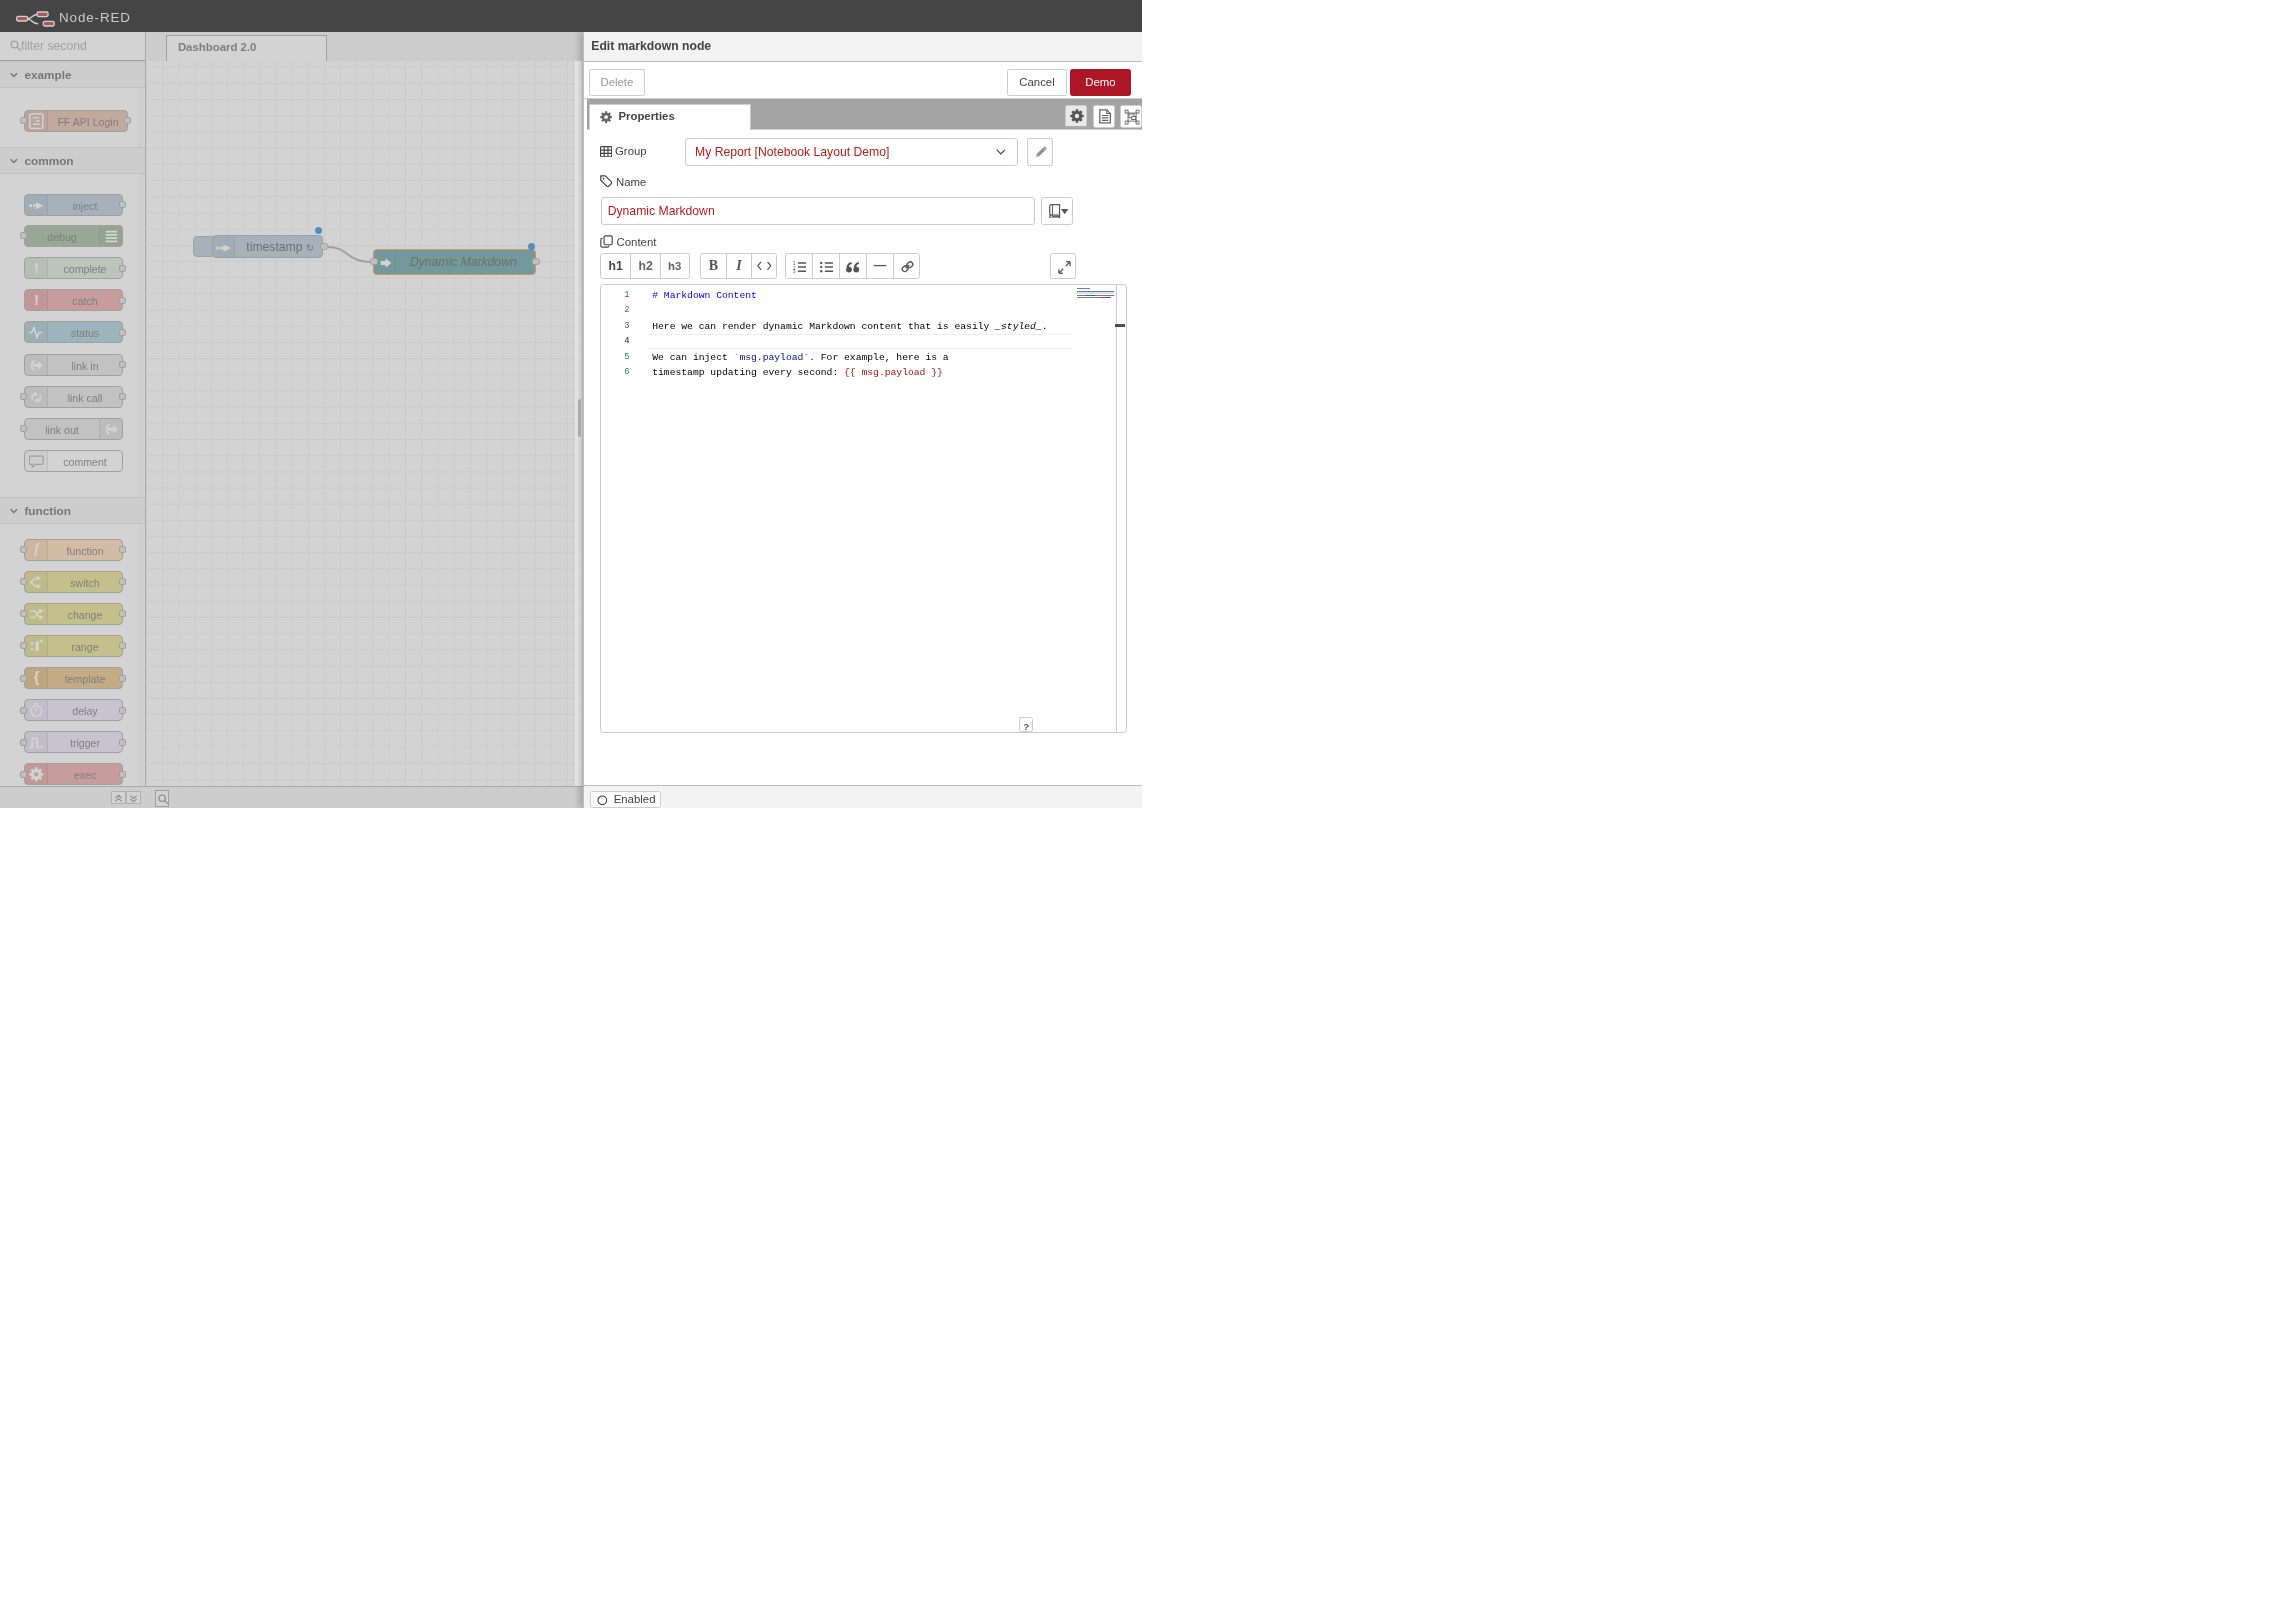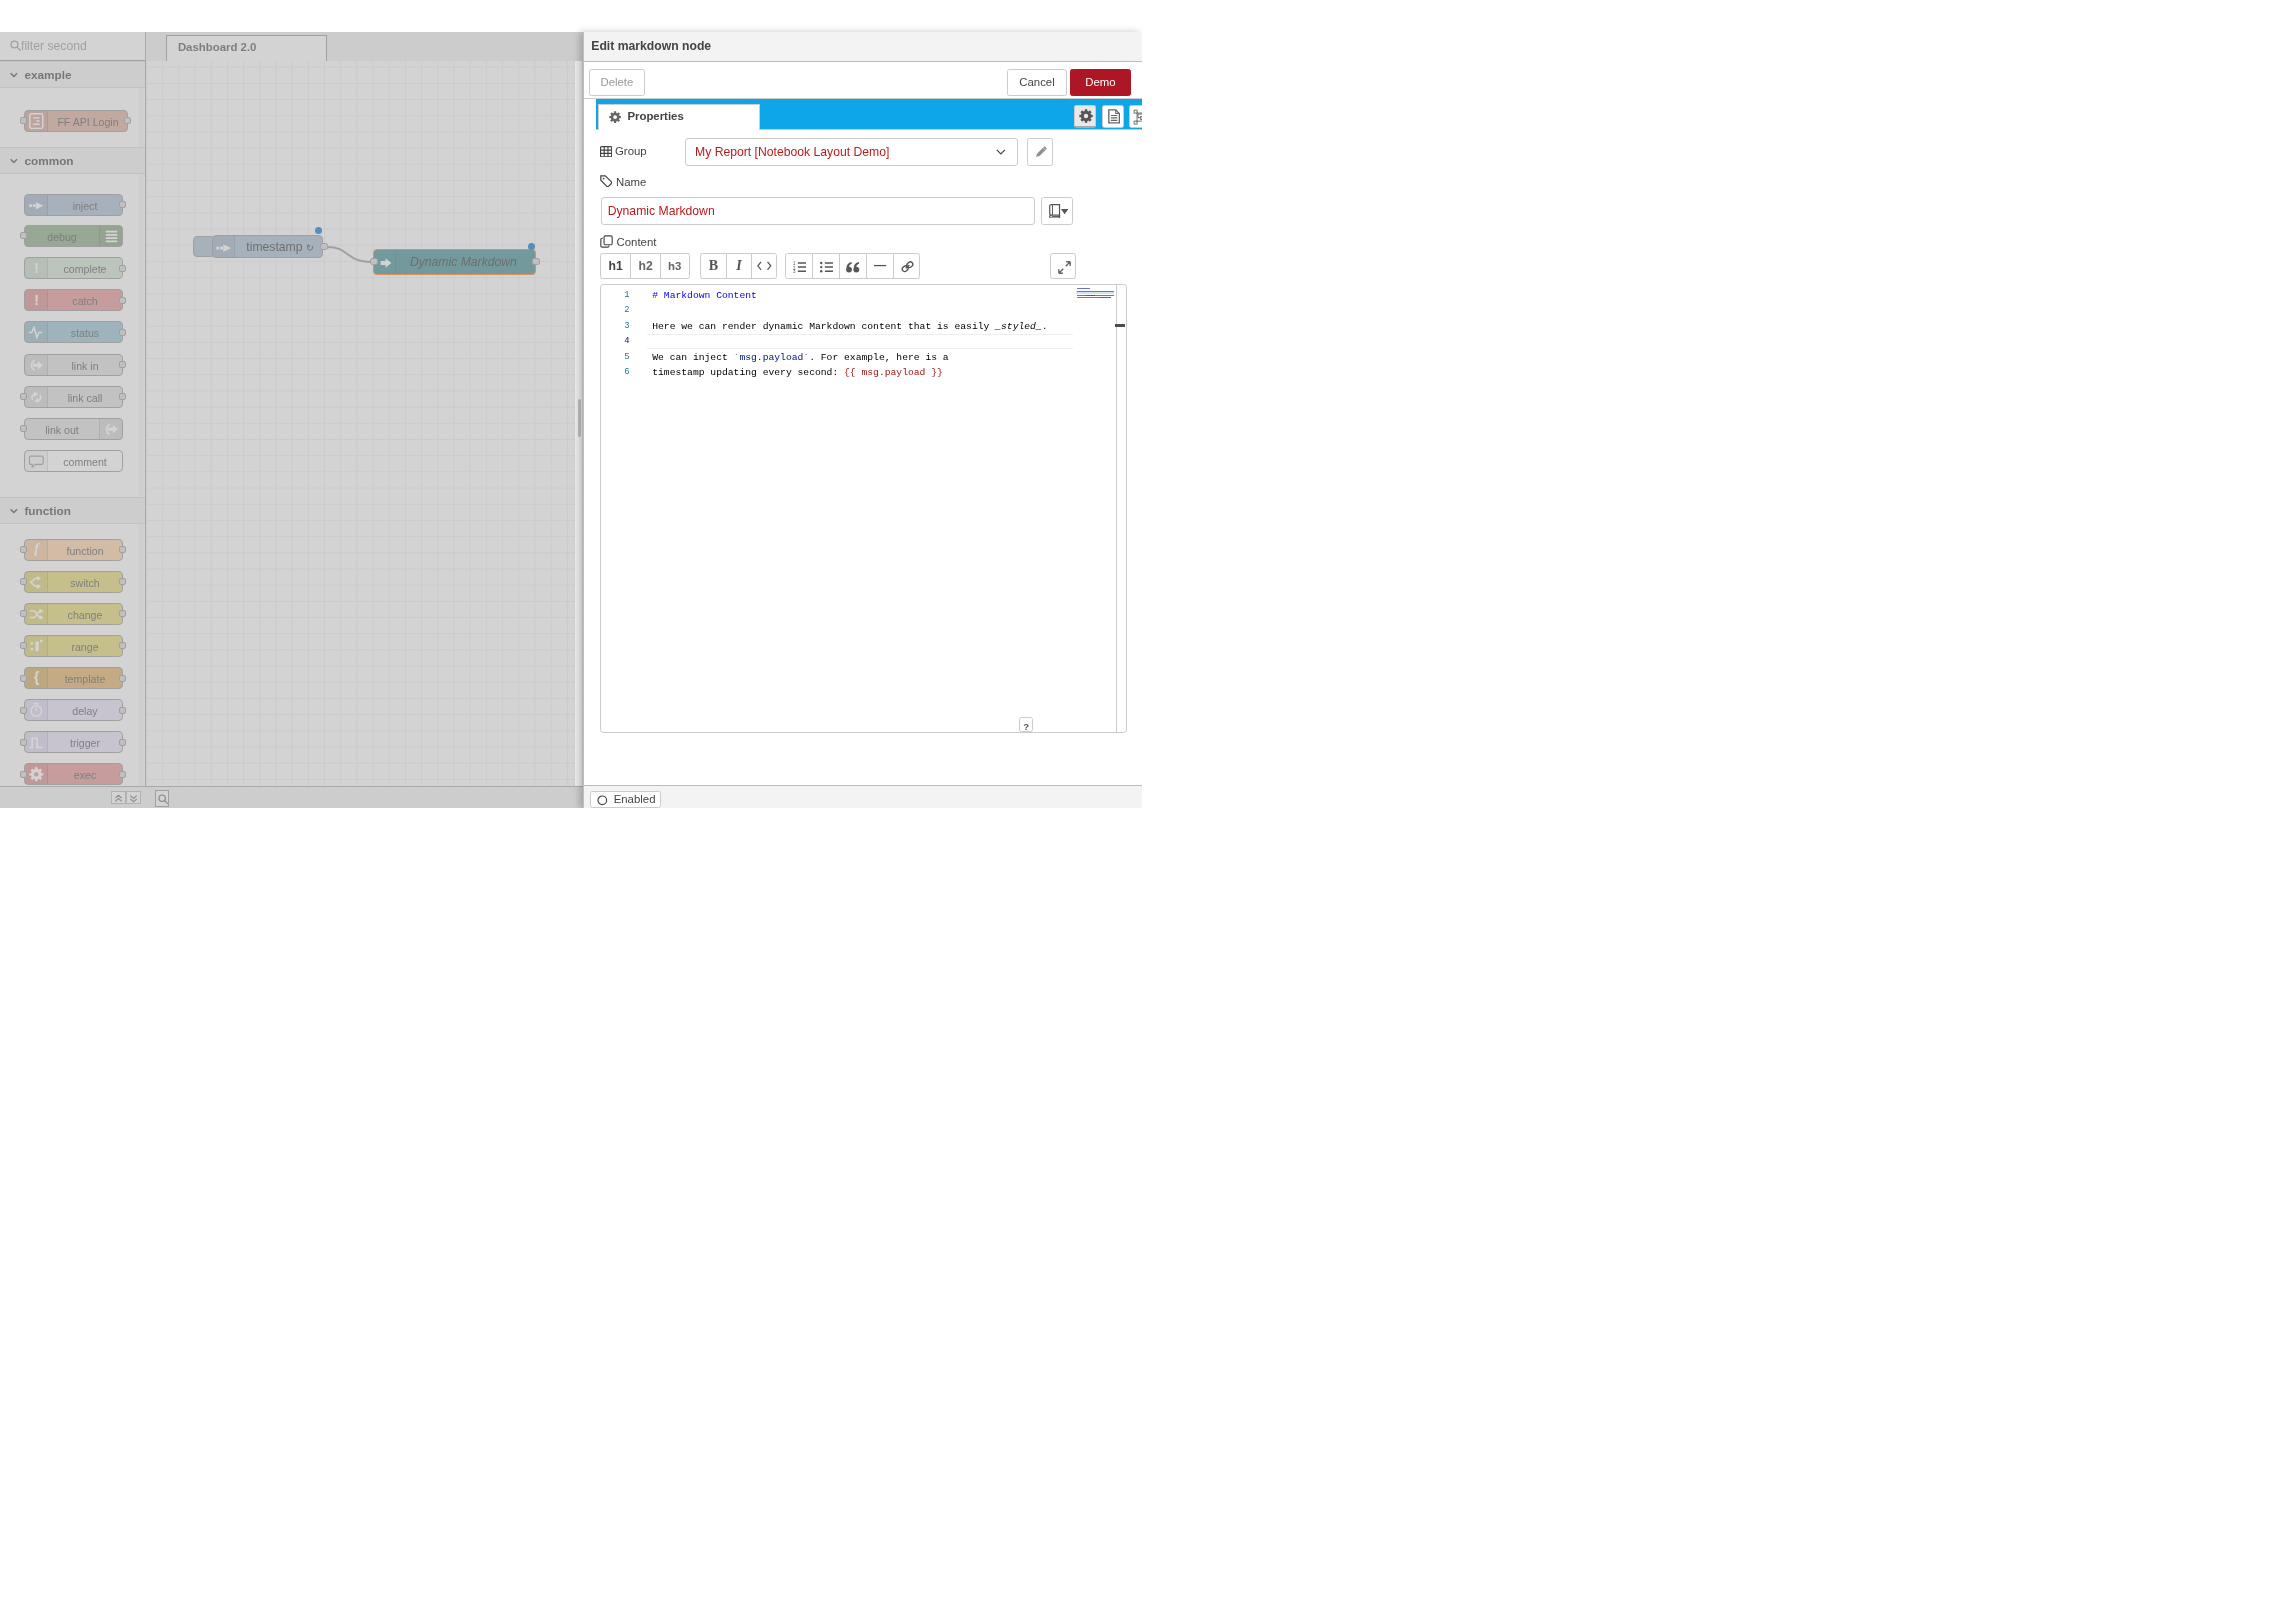--- a/index.html
+++ b/index.html
@@ -44,21 +44,21 @@
 
 
 #tray { position:absolute; left:583px; top:32px; width:559px; height:777px; background:#fff; z-index:10; box-shadow:-3.2px 0 7.3px rgba(0,0,0,0.22); border-left:0.8px solid #bfbfbf; }
 #tray-header { position:absolute; left:0; top:0; width:559px; height:30px; background:#f3f3f3; border-bottom:0.8px solid #bbb; }
 #tray-header .txt { position:absolute; left:7.3px; top:6.5px; font-size:12.2px; font-weight:bold; color:#444; }
 #tray-toolbar { position:absolute; left:0; top:30px; width:559px; height:37px; background:#fff; border-bottom:0.8px solid #ccc;padding-left:24px; }
 .btn { position:absolute; background:#fff; border:0.8px solid #ccc; border-radius:2.4px; font-size:11.4px; color:#444; text-align:center; }
 #btn-delete { left:4.9px; top:6.5px; width:56px; height:27px; line-height:25px; color:#999; }
 #btn-cancel { left:423px; top:6.5px; width:60px; height:27px; line-height:25px; }
 #btn-done { left:486px; top:6.5px; width:61px; height:27px; line-height:25px; background:#AD1625; border-color:#AD1625; color:#fff; }
-#tray-tabrow { position:absolute; left:12px; top:67px; width:559px; height:31px; background:#0ea5e9; border-bottom:0.8px solid #ccc; }
+#tray-tabrow { position:absolute; left:3px; top:67px; width:559px; height:31px; background:#a3a3a3; border-bottom:0.8px solid #ccc; }
 #proptab { position:absolute; left:2.4px; top:4.9px; width:162px; height:26.4px; background:#fff; border:0.8px solid #ccc; border-bottom:none; }
 #proptab .txt { position:absolute; left:28px; top:4.9px; font-size:11.4px; font-weight:bold; color:#444; }
 .traybtn { position:absolute; width:22.3px; height:23.6px; background:#fff; border:0.8px solid #ccc; border-radius:2.4px; }
 #tb-gear { left:478px; top:5.7px; background:#e9e9e9; border-bottom:2.4px solid #aaa; }
 #tb-doc { left:506px; top:5.7px; }
 #tb-grp { left:533px; top:5.7px; }
 
 
 #form { position:absolute; left:0; top:98px; width:559px; height:687px; background:#fff; }
 .flabel { position:absolute; font-size:11.4px; color:#444; }
@@ -347,20 +347,29 @@
     <svg style="position:absolute;left:1.6px;top:3.2px;" width="10.6" height="10.6" viewBox="0 0 14 14">
         <circle cx="5.5" cy="5.5" r="4.2" fill="none" stroke="#666" stroke-width="1.6"></circle>
         <line x1="8.8" y1="8.8" x2="13" y2="13" stroke="#666" stroke-width="1.6"></line>
       </svg>
   </div>
 
   <div id="shade"></div>
   <div style="position:absolute;left:575px;top:61px;width:7.3px;height:725px;background:#ececec;z-index:9;"></div>
     <div style="position:absolute;left:578px;top:399px;width:3.2px;height:38px;background:#bdbdbd;border-radius:1.6px;z-index:9;"></div>
 
+  <div id="header">
+    <svg class="abs" style="left:16.2px;top:5.7px;" width="41" height="23" viewBox="0 0 50 28">
+      <path d="M13.5 15.5 C 21 15.5, 19 10.3, 26 10.3 M13.5 16 C 21 16, 19 21.6, 27 21.6" stroke="#d0d0d0" stroke-width="1.7" fill="none"></path>
+      <rect x="0.8" y="12.7" width="13.4" height="5.6" rx="1.8" fill="#a65a5c" stroke="#d0d0d0" stroke-width="1.6"></rect>
+      <rect x="25.7" y="7.3" width="13.4" height="5.6" rx="1.8" fill="#a65a5c" stroke="#d0d0d0" stroke-width="1.6"></rect>
+      <rect x="33.2" y="18.8" width="13.4" height="5.6" rx="1.8" fill="#a65a5c" stroke="#d0d0d0" stroke-width="1.6"></rect>
+    </svg>
+    <div id="logo-text">Node-RED</div>
+  </div>
 
   <div id="tray">
     <div id="tray-header">
         <div class="txt">Edit markdown node</div>
       </div>
     <div id="tray-toolbar">
       <div class="btn" id="btn-delete">Delete</div>
       <div class="btn" id="btn-cancel">Cancel</div>
       <div class="btn" id="btn-done">Demo</div>
     </div>

